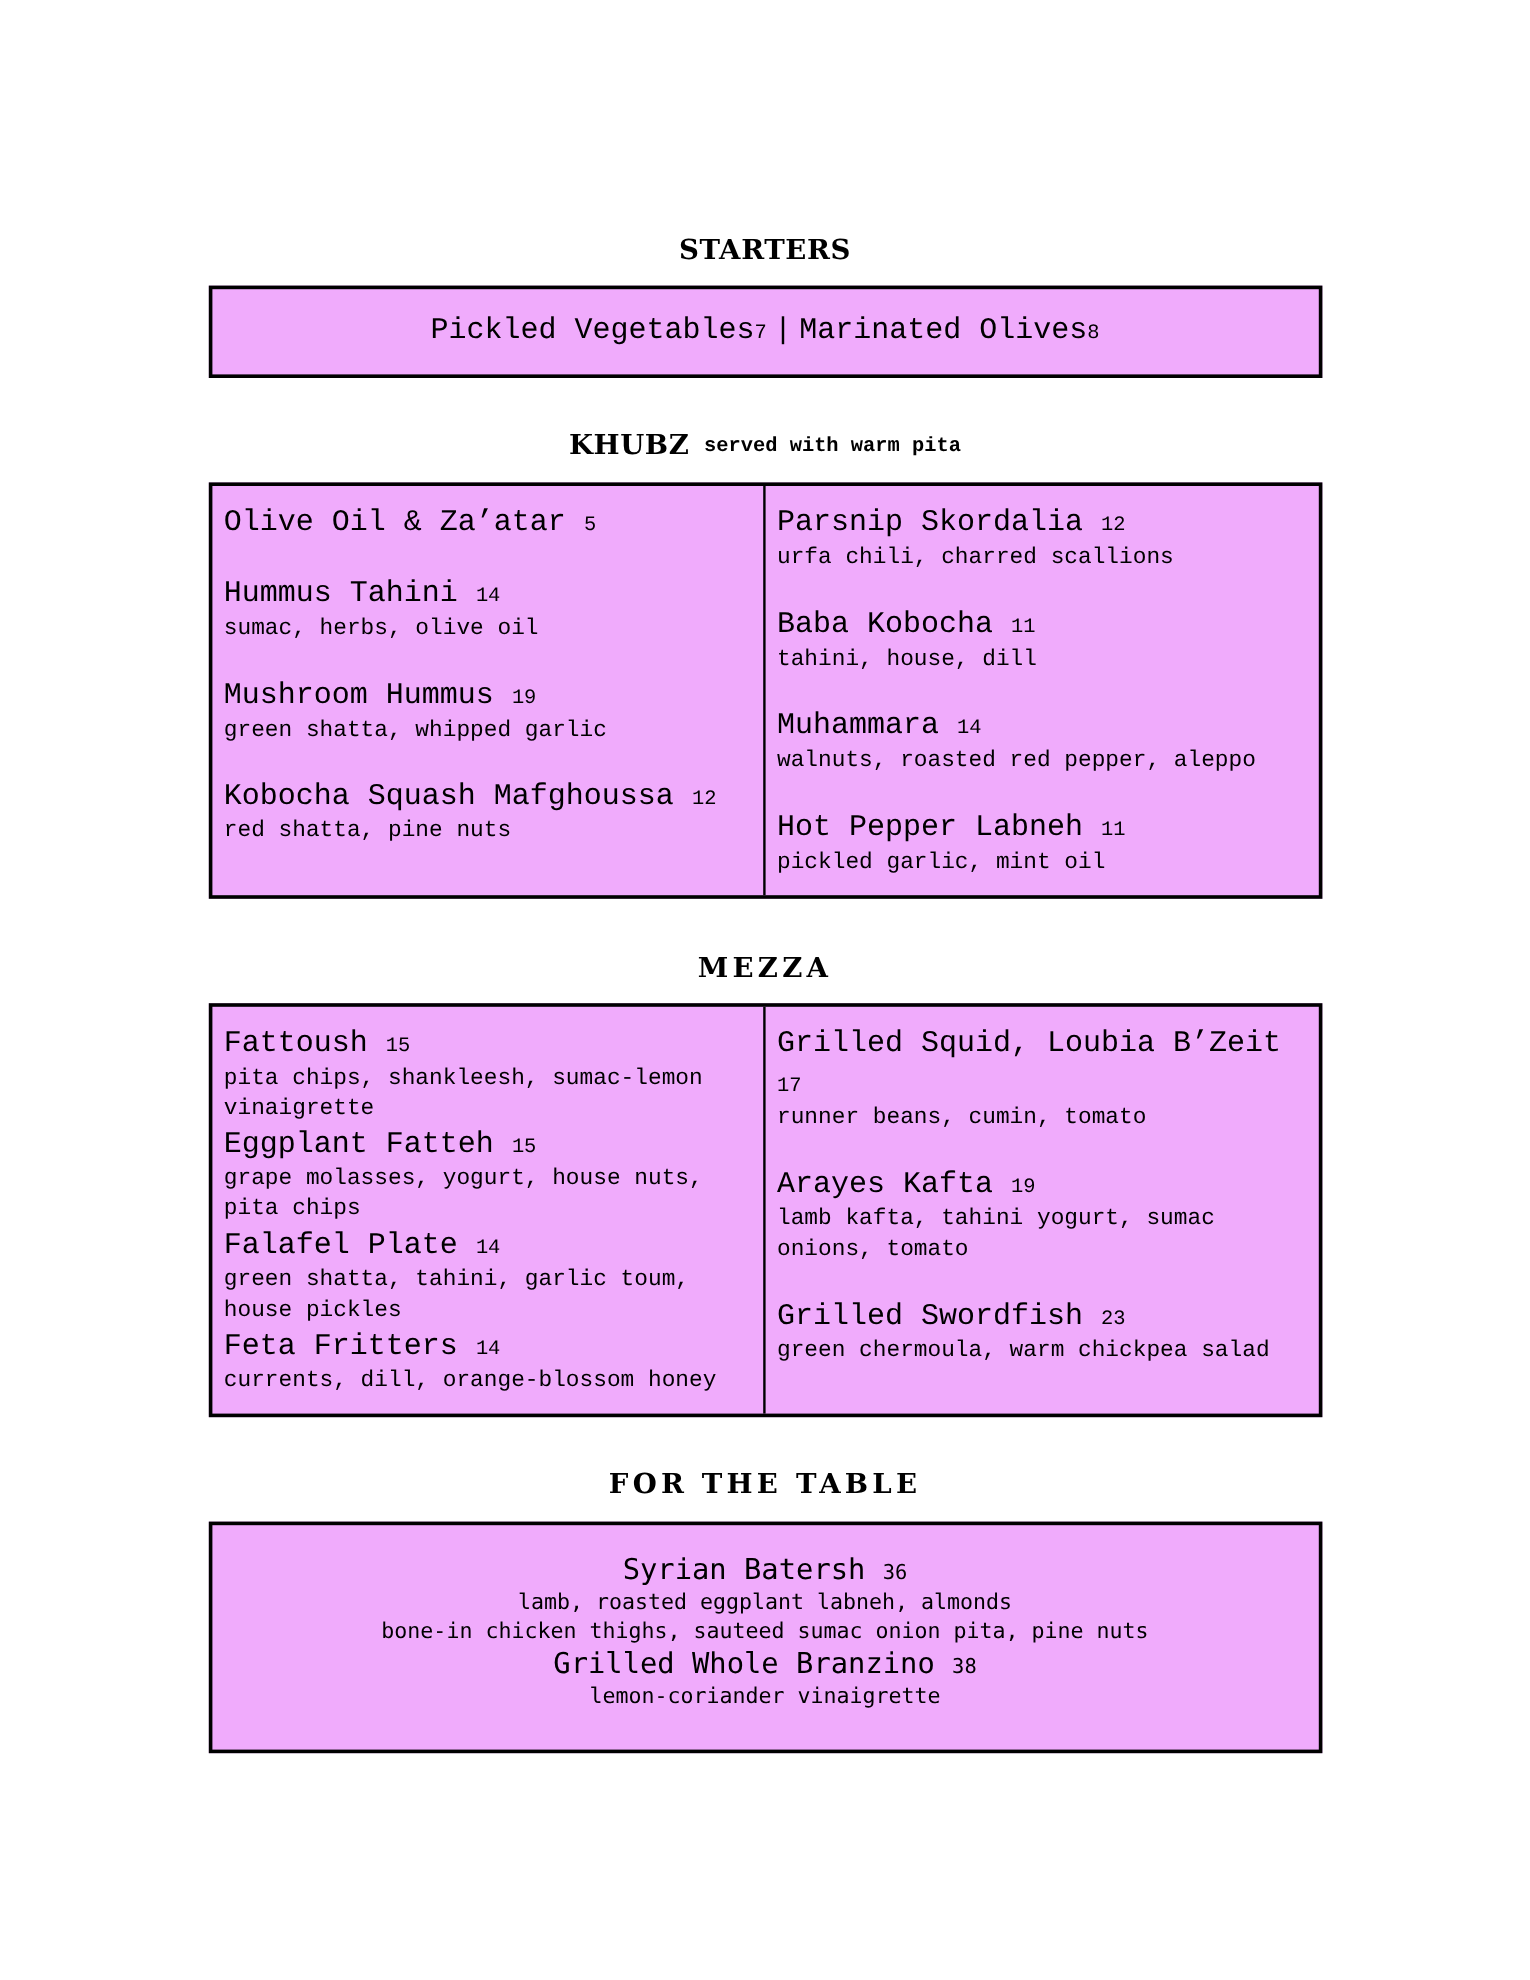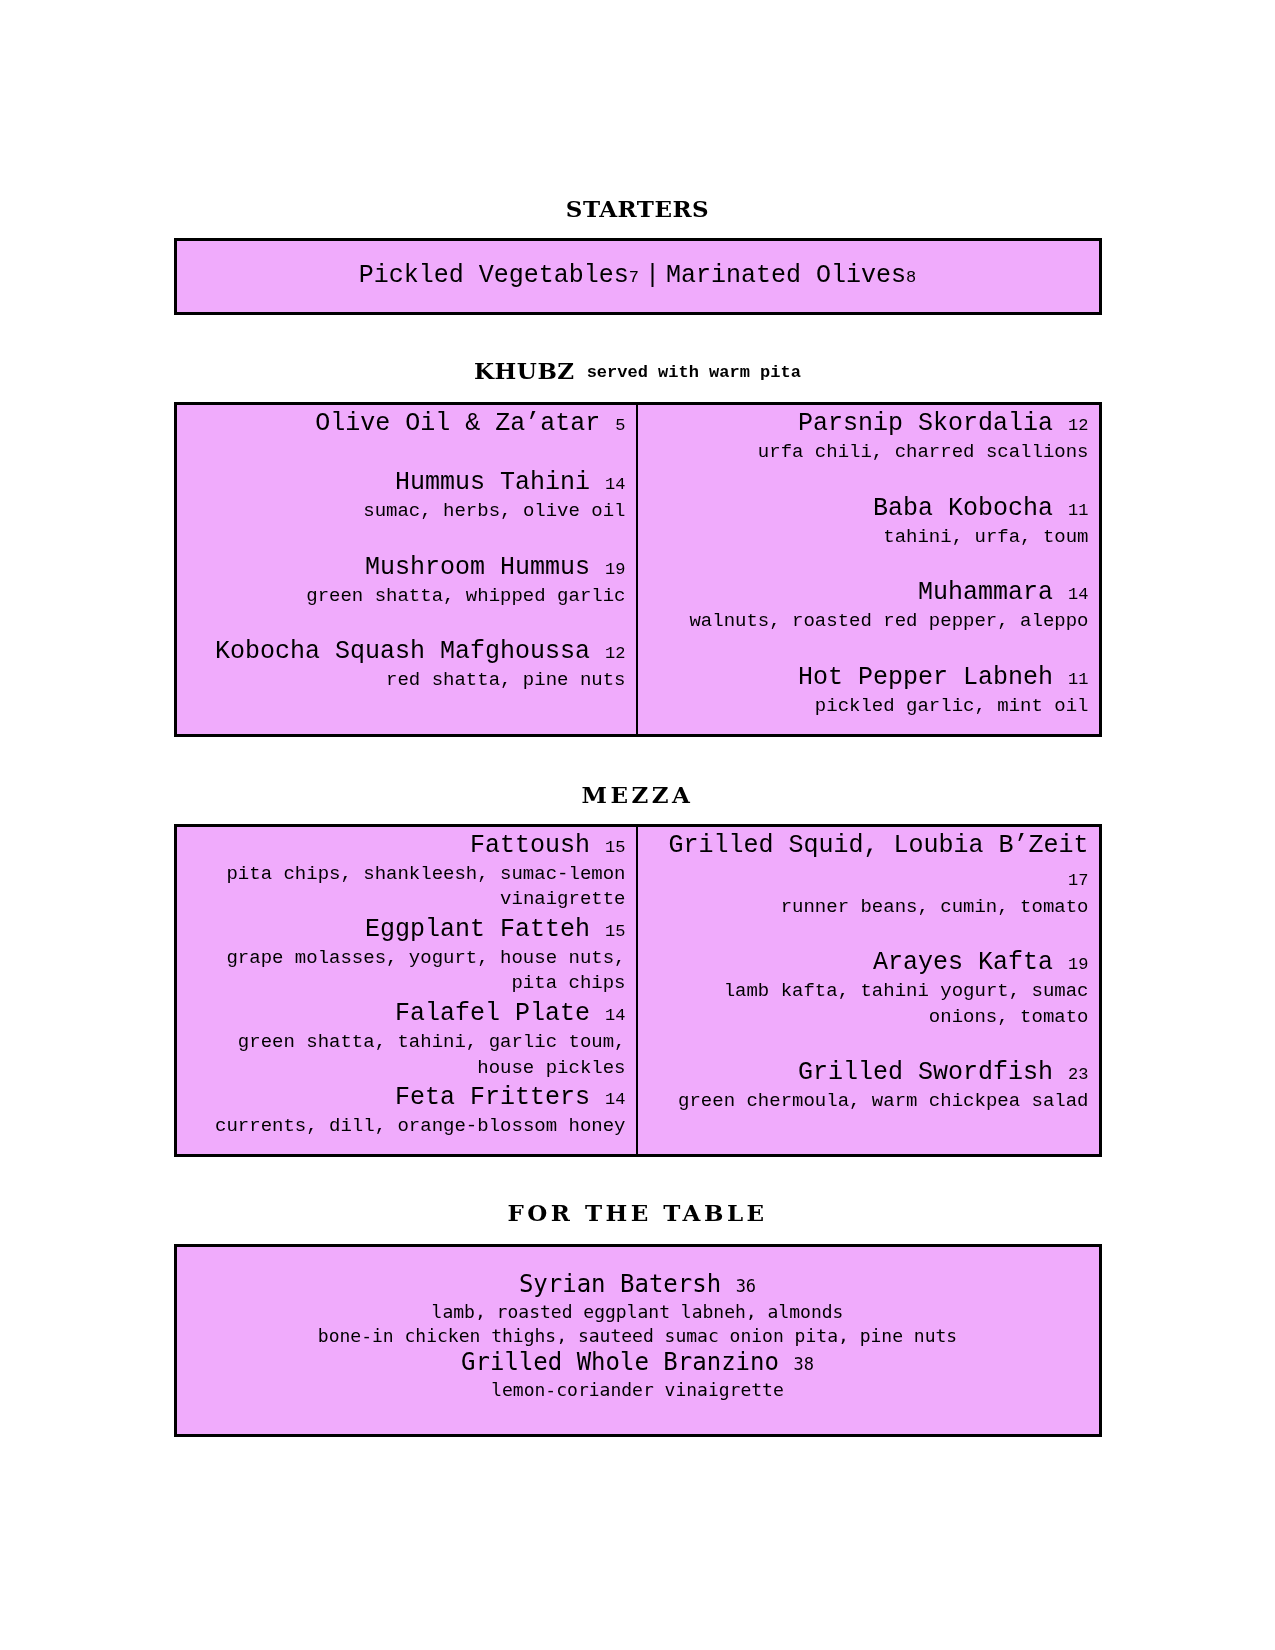--- a/index.html
+++ b/index.html
@@ -57,22 +57,22 @@
     width: 928px;
     background: #f0abfc;
   }
   .box.two-col {
     display: flex;
     align-items: stretch;
   }
   .col {
     flex: 1 1 50%;
     box-sizing: border-box;
-    padding: 2px 10px 14px 10px;
-    text-align: right;
+    padding: 14px 10px 14px 10px;
+    text-align: left;
   }
   .col.left {
     border-right: 2px solid #000;
   }
 
   
   .item-name {
     font-family: "Liberation Mono", monospace;
     font-size: 25px;
     line-height: 1.32;
@@ -194,21 +194,21 @@
     </div>
     <div class="col right gap">
 
       <div class="item">
         <div class="item-name"><span>Parsnip Skordalia</span> <span class="price">12</span></div>
         <div class="item-desc">urfa chili, charred scallions</div>
       </div>
 
       <div class="item">
         <div class="item-name"><span>Baba Kobocha</span> <span class="price">11</span></div>
-        <div class="item-desc">tahini, urfa, toum</div>
+        <div class="item-desc">tahini, house, dill</div>
       </div>
 
       <div class="item">
         <div class="item-name"><span>Muhammara</span> <span class="price">14</span></div>
         <div class="item-desc">walnuts, roasted red pepper, aleppo</div>
       </div>
 
       <div class="item">
         <div class="item-name"><span>Hot Pepper Labneh</span> <span class="price">11</span></div>
         <div class="item-desc">pickled garlic, mint oil</div>

